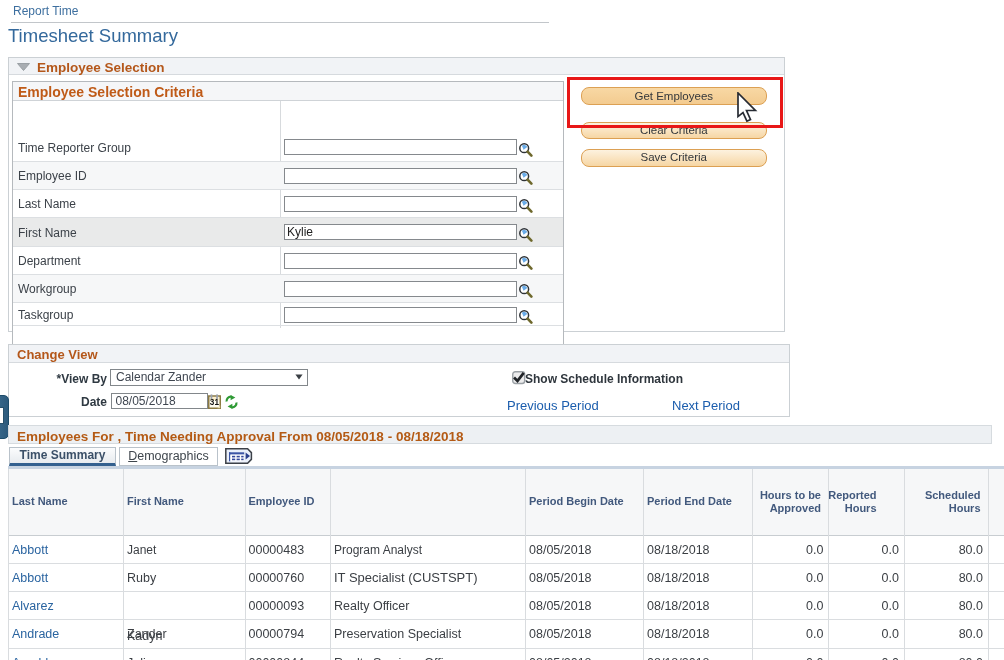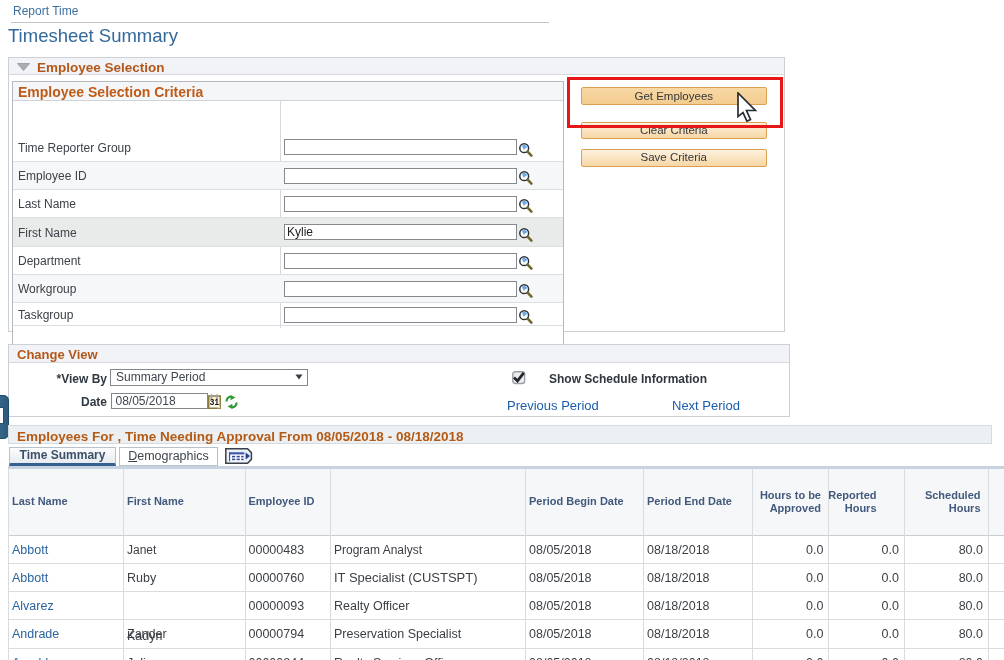--- a/index.html
+++ b/index.html
@@ -7,21 +7,21 @@
   #page { position:relative; width:1004px; height:660px; overflow:hidden;
           font-family:"Liberation Sans", sans-serif; background:#fff; }
   .abs { position:absolute; }
   .orange { color:#b4571a; font-weight:bold; }
   .hbar { background:#f1f3f6; border-bottom:1px solid #d6dade; }
   input.pt { border:1px solid #85898d; background:#fff; font-family:"Liberation Sans",sans-serif;
              font-size:12px; color:#222; padding:0 2px; }
   .lbl { font-size:12px; color:#3c4249; }
   .blbl { font-size:12px; font-weight:bold; color:#2f3942; }
   .link { font-size:13px; color:#1b5dad; }
-  .btn { position:absolute; left:581px; width:185.5px; border:1px solid #dca053; border-radius:2px;
+  .btn { position:absolute; left:581px; width:185.5px; border:1px solid #dca053; border-radius:8px;
          background:linear-gradient(#fdf2df,#f6d6a4); font-size:11.5px; color:#33373b;
          text-align:center; }
 </style>
 </head>
 <body>
 <div id="page">
 
   <div class="abs" style="left:13px; top:4px; font-size:12px; color:#3d6f9f;">Report Time</div>
   <div class="abs" style="left:11px; top:22px; width:538px; height:1px; background:#c2c6ca;"></div>
   <div class="abs" style="left:8px; top:25px; font-size:18.5px; color:#34699c;">Timesheet Summary</div>
@@ -114,21 +114,21 @@
   <div class="abs" style="left:567px; top:76.5px; width:216px; height:51px; border:3.5px solid #e81717;"></div>
 
   <svg class="abs" style="left:737.3px; top:92px;" width="21" height="32" viewBox="0 0 21 32">
     <polygon points="1,1 1,24.6 6,20.6 9.9,29.2 13.5,27.5 9.5,18.5 18.4,18.5" fill="#fff" stroke="#272b33" stroke-width="1.7" stroke-linejoin="miter"></polygon>
   </svg>
 
   <div class="abs" style="left:8px; top:344px; width:782px; height:73px; border:1px solid #cbd0d4;">
     <div class="hbar" style="position:absolute; left:0; top:0; width:100%; height:17.5px;"></div>
     <div class="abs orange" style="left:8px; top:2px; font-size:13px;">Change View</div>
     <div class="abs blbl" style="left:0px; top:27px; width:98px; text-align:right;">*View By</div>
-    <div class="abs" style="left:101px; top:24px; width:198px; height:16.5px; border:1px solid #82878b; background:#fff; font-size:12px; color:#3f4650; padding-left:5px; line-height:15px;">Summary Period</div>
+    <div class="abs" style="left:101px; top:24px; width:198px; height:16.5px; border:1px solid #82878b; background:#fff; font-size:12px; color:#3f4650; padding-left:5px; line-height:15px;">Calendar Zander</div>
     <svg class="abs" style="left:286px; top:28.5px;" width="8" height="6">
         <polygon points="0.4,0.4 7.6,0.4 4,5.6" fill="#3a3f44"></polygon>
       </svg>
     <div class="abs blbl" style="left:0px; top:50px; width:98px; text-align:right;">Date</div>
     <div class="abs" style="left:101.5px; top:47.5px; width:97px; height:16px; border:1px solid #82878b; background:#fff; font-size:12px; color:#3f4650; padding-left:4px; line-height:14.5px;">08/05/2018</div>
     <div class="abs" style="left:198.5px; top:48.5px;" id="calicon"><svg width="13" height="15" viewBox="0 0 13 15">
           <rect x="0.75" y="2" width="11.5" height="12.25" fill="#fefbf0" stroke="#8c7a42" stroke-width="1.5"></rect>
           <rect x="2" y="3.2" width="9" height="3" fill="#fdeec8"></rect>
           <rect x="2.6" y="0.4" width="1.7" height="4.6" fill="#9aa2ae"></rect>
           <rect x="8.2" y="0.4" width="1.7" height="4.6" fill="#9aa2ae"></rect>
@@ -138,21 +138,21 @@
     <div class="abs" style="left:216px; top:50px;" id="reficon"><svg width="13" height="14" viewBox="0 0 13 14">
           <path d="M1.6 6.5 A4.3 4.3 0 0 1 6.3 1.6" fill="none" stroke="#2f9a35" stroke-width="2.2"></path>
           <polygon points="5.6,0 10.4,2.6 5.6,5.2" fill="#2f9a35"></polygon>
           <path d="M11.4 7.5 A4.3 4.3 0 0 1 6.7 12.4" fill="none" stroke="#2f9a35" stroke-width="2.2"></path>
           <polygon points="7.4,8.8 2.6,11.4 7.4,14" fill="#2f9a35"></polygon>
         </svg></div>
     <svg class="abs" style="left:503px; top:25.6px;" width="15" height="15">
         <rect x="0.75" y="0.75" width="11.9" height="11.7" rx="2.5" fill="#ececed" stroke="#9aa0a5" stroke-width="1.4"></rect>
         <path d="M3 7.4 L5.5 9.9 L10.9 3" fill="none" stroke="#202428" stroke-width="2.7" stroke-linecap="square"></path>
       </svg>
-    <div class="abs" style="left:540px; top:27px; font-size:12px; font-weight:bold; color:#2f363d;">Show Schedule Information</div>
+    <div class="abs" style="left:516px; top:27px; font-size:12px; font-weight:bold; color:#2f363d;">Show Schedule Information</div>
     <div class="abs link" style="left:498px; top:52.5px;">Previous Period</div>
     <div class="abs link" style="left:663px; top:52.5px;">Next Period</div>
   </div>
 
   <div class="abs" style="left:-5px; top:395px; width:14px; height:43.5px; border:1.5px solid #1d4c6a; border-radius:5px; background:linear-gradient(90deg,#3a6a8d,#2c5a7c);"></div>
   <div class="abs" style="left:-4px; top:406.5px; width:8px; height:17.5px; background:#fff; border:1.5px solid #27506b;"></div>
 
   <div class="abs" style="left:8px; top:425px; width:984px; height:18.5px; background:#edf0f3; border:1px solid #d6dbdf;">
     <span class="abs orange" style="left:8px; top:2.5px; font-size:13.5px; color:#b45a14;">Employees For , Time Needing Approval From 08/05/2018 - 08/18/2018</span>
   </div>

